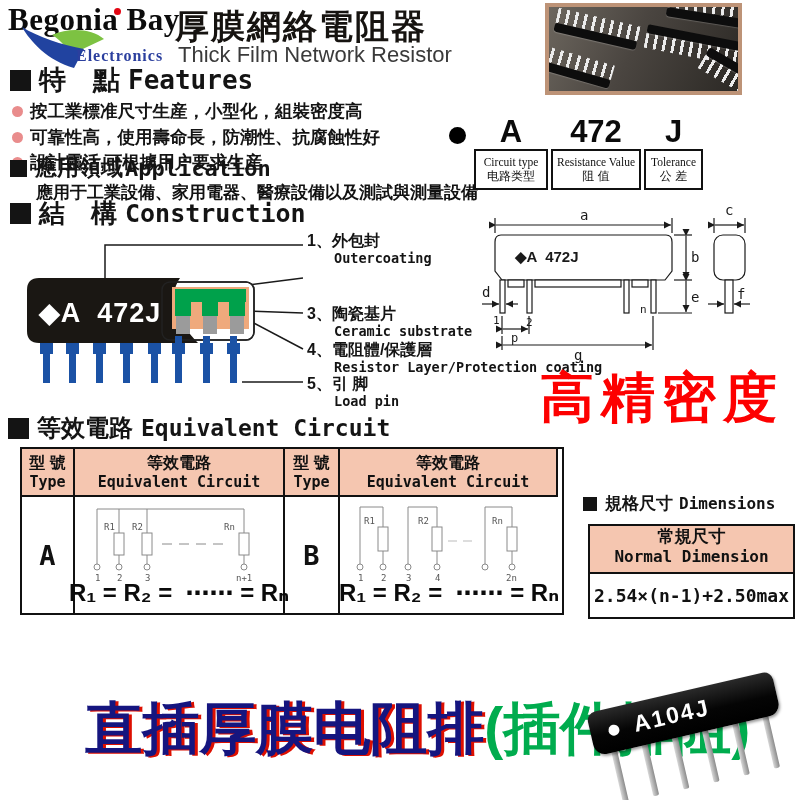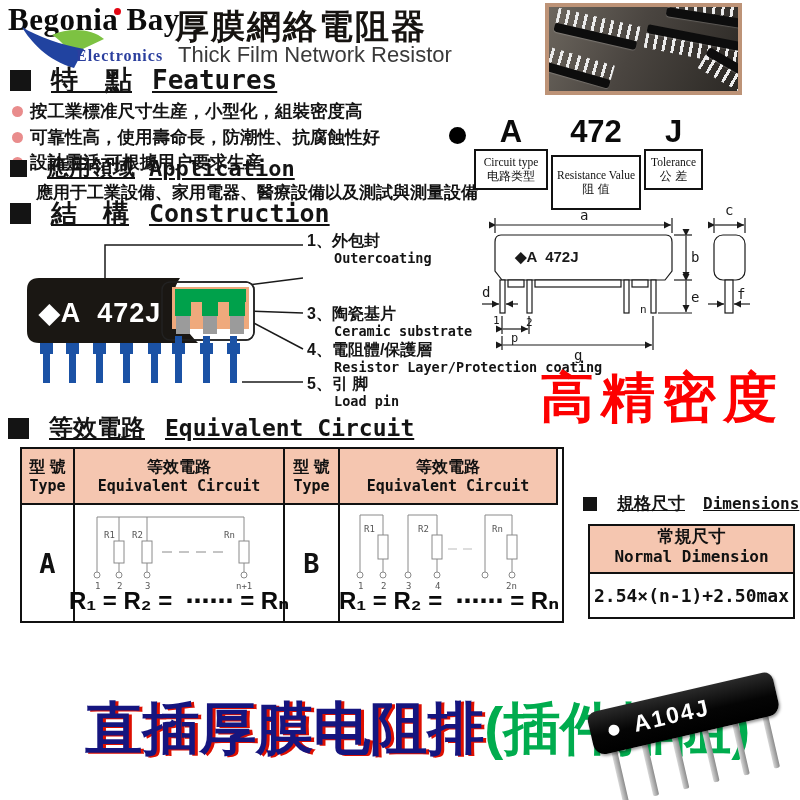--- a/index.html
+++ b/index.html
@@ -9,21 +9,21 @@
   .pre{white-space:pre;}
   
   .brand{left:8px;top:2px;font-family:"Liberation Serif","DejaVu Serif",serif;
          font-weight:bold;font-size:31px;color:#0c0c0c;letter-spacing:0.5px;}
   .brand-dot{left:114px;top:8px;width:7px;height:7px;background:#e30613;border-radius:50%;}
   .electronics{left:76px;top:47px;font-family:"Liberation Serif","DejaVu Serif",serif;
          font-weight:bold;font-size:16px;color:#2b3f9e;letter-spacing:1px;}
   .title-zh{left:175px;top:4px;font-size:34px;font-weight:bold;color:#161310;letter-spacing:2px;}
   .title-en{left:178px;top:42px;font-size:22px;color:#3a3a3a;}
   
-  .h-row{display:flex;align-items:center;gap:20px;text-decoration:underline;}
+  .h-row{display:flex;align-items:center;gap:8px;}
   .sq{display:inline-block;background:#141414;}
   .sq20{width:21px;height:21px;}
   .sq16{width:17px;height:17px;}
   .sq14{width:14px;height:14px;}
   .h-zh{font-weight:bold;color:#141414;}
   .h-en{font-family:"DejaVu Sans Mono","Liberation Mono",monospace;font-weight:bold;color:#141414;}
   
   .feat-item{display:flex;align-items:center;font-size:17.5px;font-weight:bold;color:#141414;}
   .dot{width:11px;height:11px;border-radius:50%;background:#e98c8c;margin-right:7px;flex:0 0 auto;}
   
@@ -44,21 +44,21 @@
   .callout .zh{font-size:16px;font-weight:bold;color:#141414;line-height:18px;white-space:pre;}
   .callout .en{font-family:"DejaVu Sans Mono","Liberation Mono",monospace;font-size:13.5px;
                font-weight:bold;color:#141414;line-height:16px;padding-left:27px;white-space:pre;}
   
   .hp{left:540px;top:362px;font-size:54px;font-weight:bold;color:#fd0000;letter-spacing:7px;}
   
   .ec-table{left:20px;top:447px;width:540px;border:2px solid #111;display:grid;
             grid-template-columns:53px 210px 55px 218px;background:#fff;}
   .ec-cell{border-right:2px solid #111;box-sizing:border-box;}
   .ec-cell:last-child{border-right:none;}
-  .ec-head{background:#f5c6b0;border-bottom:2px solid #111;height:56px;display:flex;
+  .ec-head{background:#f5c6b0;border-bottom:2px solid #111;height:48px;display:flex;
            flex-direction:column;align-items:center;justify-content:center;line-height:1.2;}
   .ec-head .zh{font-size:16px;font-weight:bold;white-space:pre;}
   .ec-head .en{font-family:"DejaVu Sans Mono","Liberation Mono",monospace;font-size:15px;font-weight:bold;}
   .ec-body{height:116px;display:flex;flex-direction:column;align-items:center;justify-content:flex-start;}
   .ec-type{display:flex;align-items:center;justify-content:center;font-size:27px;font-weight:bold;
            font-family:"DejaVu Sans Mono","Liberation Mono",monospace;}
   .formula{font-size:24px;font-weight:bold;color:#0b0b0b;margin-top:-4px;white-space:pre;}
   
   .dim-head-row{left:583px;top:492px;}
   .dim-table{left:588px;top:524px;width:207px;border:2px solid #111;box-sizing:border-box;background:#fff;}
@@ -152,21 +152,21 @@
   <div class="abs" style="left:36px;top:181px;font-size:17px;font-weight:bold;">應用于工業設備、家用電器、醫療設備以及測試與測量設備</div>
 
   <div class="abs pc-bullet" style="left:449px;top:127px;"></div>
   <div class="abs pc-letter" style="left:474px;top:114px;width:74px;">A</div>
   <div class="abs pc-letter" style="left:551px;top:114px;width:90px;">472</div>
   <div class="abs pc-letter" style="left:644px;top:114px;width:59px;">J</div>
   <div class="abs pc-box" style="left:474px;top:149px;width:74px;height:41px;justify-content:center;">
     <span class="en">Circuit type</span>
     <span class="zh">电路类型</span>
   </div>
-  <div class="abs pc-box" style="left:551px;top:155px;width:90px;height:55px;">
+  <div class="abs pc-box" style="left:551px;top:149px;width:90px;height:41px;">
     <span class="en">Resistance Value</span>
     <span class="zh">阻 值</span>
   </div>
   <div class="abs pc-box" style="left:644px;top:149px;width:59px;height:41px;">
     <span class="en">Tolerance</span>
     <span class="zh">公 差</span>
   </div>
 
   <div class="abs h-row" style="left:10px;top:196px;">
     <span class="sq sq20"></span>

